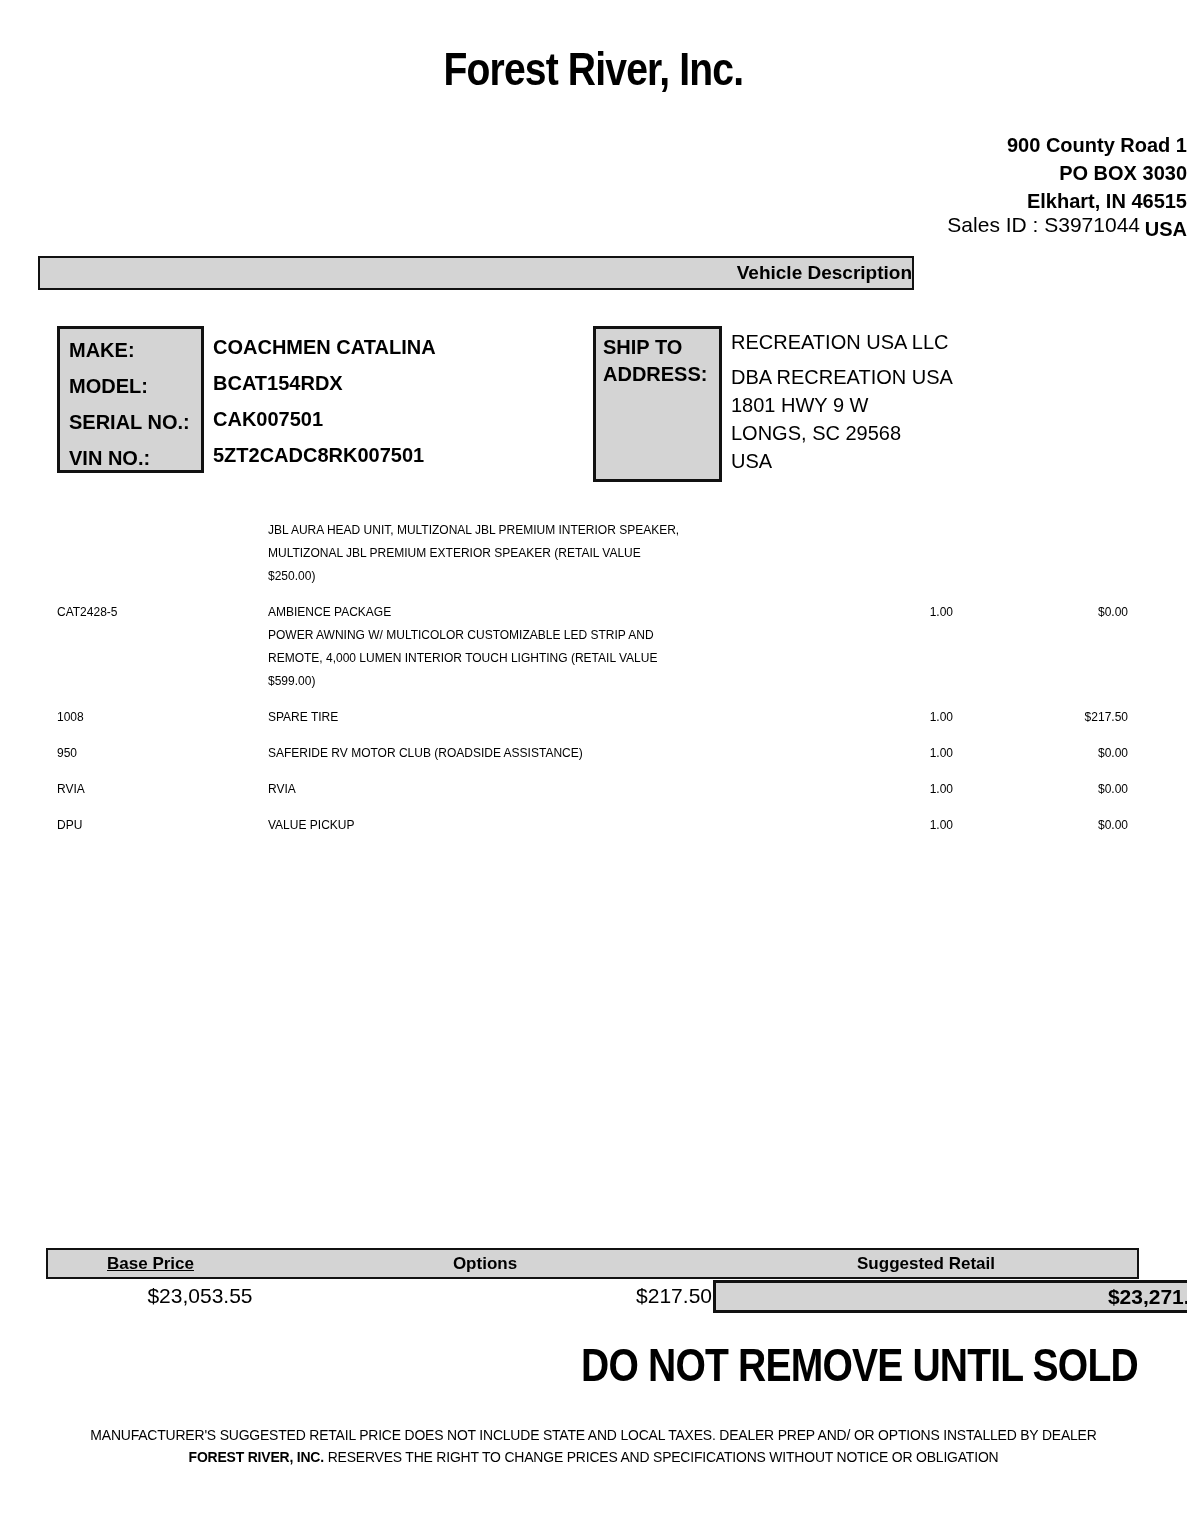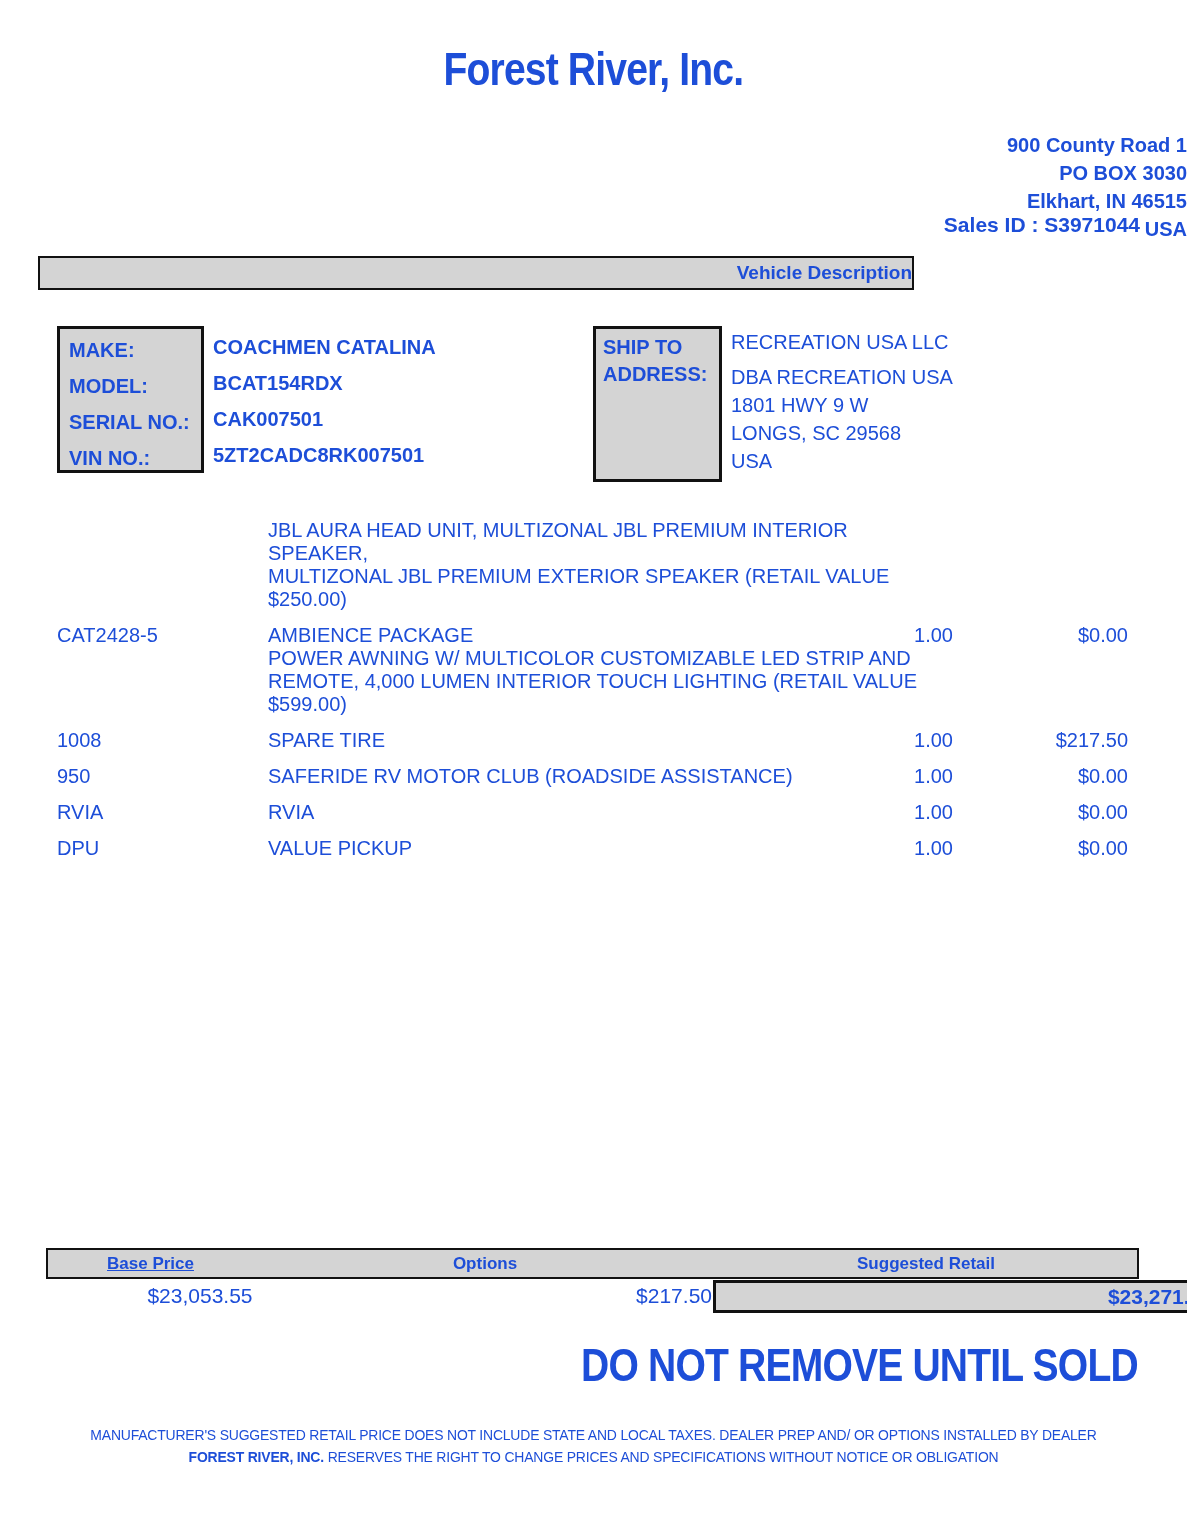--- a/index.html
+++ b/index.html
@@ -3,41 +3,41 @@
 <meta charset="utf-8">
 <style>
   * { margin:0; padding:0; box-sizing:border-box; }
   html,body { background:#ffffff; }
   .page {
     position:relative;
     width:1187px; height:1536px;
     margin:0 auto;
     background:#ffffff;
     font-family:"Liberation Sans", sans-serif;
-    color:#1d4ed8;
+    color:#000000;
     overflow:hidden;
   }
   
   .company-title {
     position:absolute; top:42px; left:0; width:100%;
     text-align:center;
   }
   .company-title span {
     display:inline-block;
     font-size:46px; font-weight:700; letter-spacing:-1px;
     transform:scaleX(0.85); transform-origin:center;
     white-space:nowrap;
   }
   .company-address {
     position:absolute; top:131px; left:0; width:100%;
     text-align:right; font-size:20px; font-weight:700; line-height:28px;
   }
   .sales-id {
     position:absolute; top:213px; right:47px;
-    font-size:21px; font-weight:700;
+    font-size:21px; font-weight:400;
   }
   
   .section-banner {
     position:absolute; top:256px; left:38px; width:876px;
     border:2px solid #111111; background:#d4d4d4;
     text-align:right; font-size:19px; font-weight:700; line-height:30px;
     height:34px;
   }
   
   .veh { position:absolute; top:326px; left:0; width:100%; height:180px; }
@@ -57,21 +57,21 @@
     background:#d4d4d4; border:3px solid #111111;
     padding:5px 0 0 7px;
     font-size:20px; font-weight:700; line-height:27px;
     white-space:pre-line;
   }
   .ship-values { position:absolute; left:731px; top:3px; font-size:20px; }
   .ship-name { line-height:26px; margin-bottom:8px; }
   .ship-addr { line-height:28px; }
   
   .items { position:absolute; top:519px; left:0; width:100%; }
-  .item-row { position:relative; font-size:20px; line-height:23px; margin-bottom:13px; }
+  .item-row { position:relative; font-size:12px; line-height:23px; margin-bottom:13px; }
   .item-code  { position:absolute; left:57px; top:0; white-space:nowrap; }
   .item-desc  { margin-left:268px; width:655px; white-space:pre-line; min-height:23px; }
   .item-qty   { position:absolute; left:858px; top:0; width:95px;  text-align:right; }
   .item-price { position:absolute; left:953px; top:0; width:175px; text-align:right; }
   
   .totals-header {
     position:absolute; top:1248px; left:46px; width:1093px; height:31px;
     border:2px solid #111111; background:#d4d4d4;
     display:flex; font-size:17px; font-weight:700; line-height:27px;
   }

